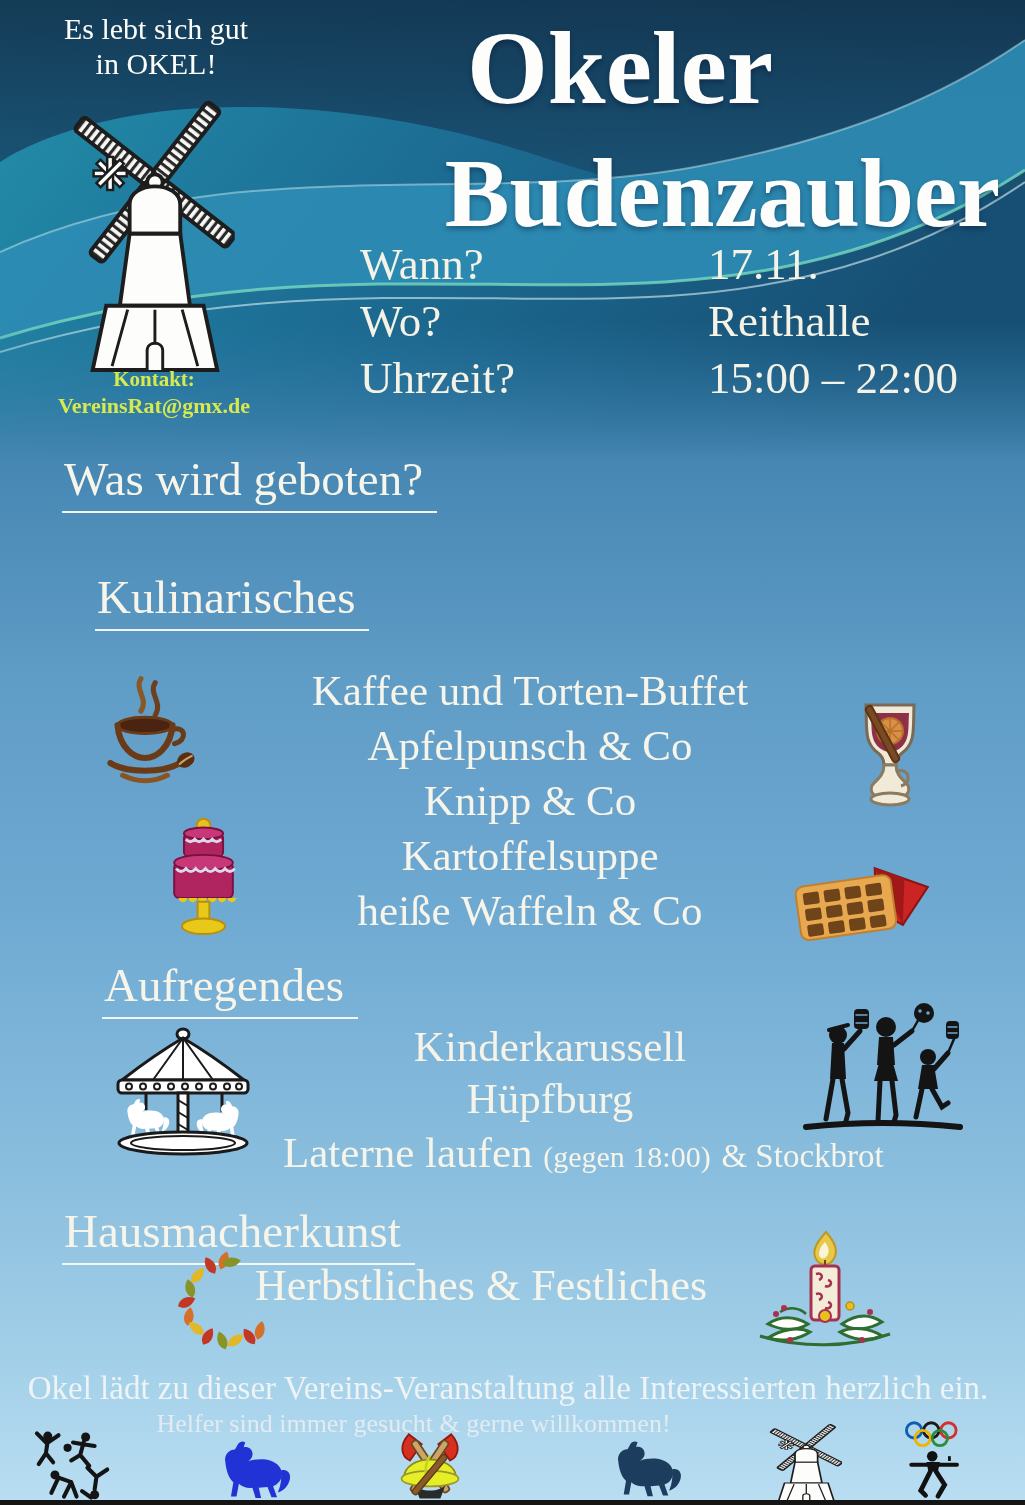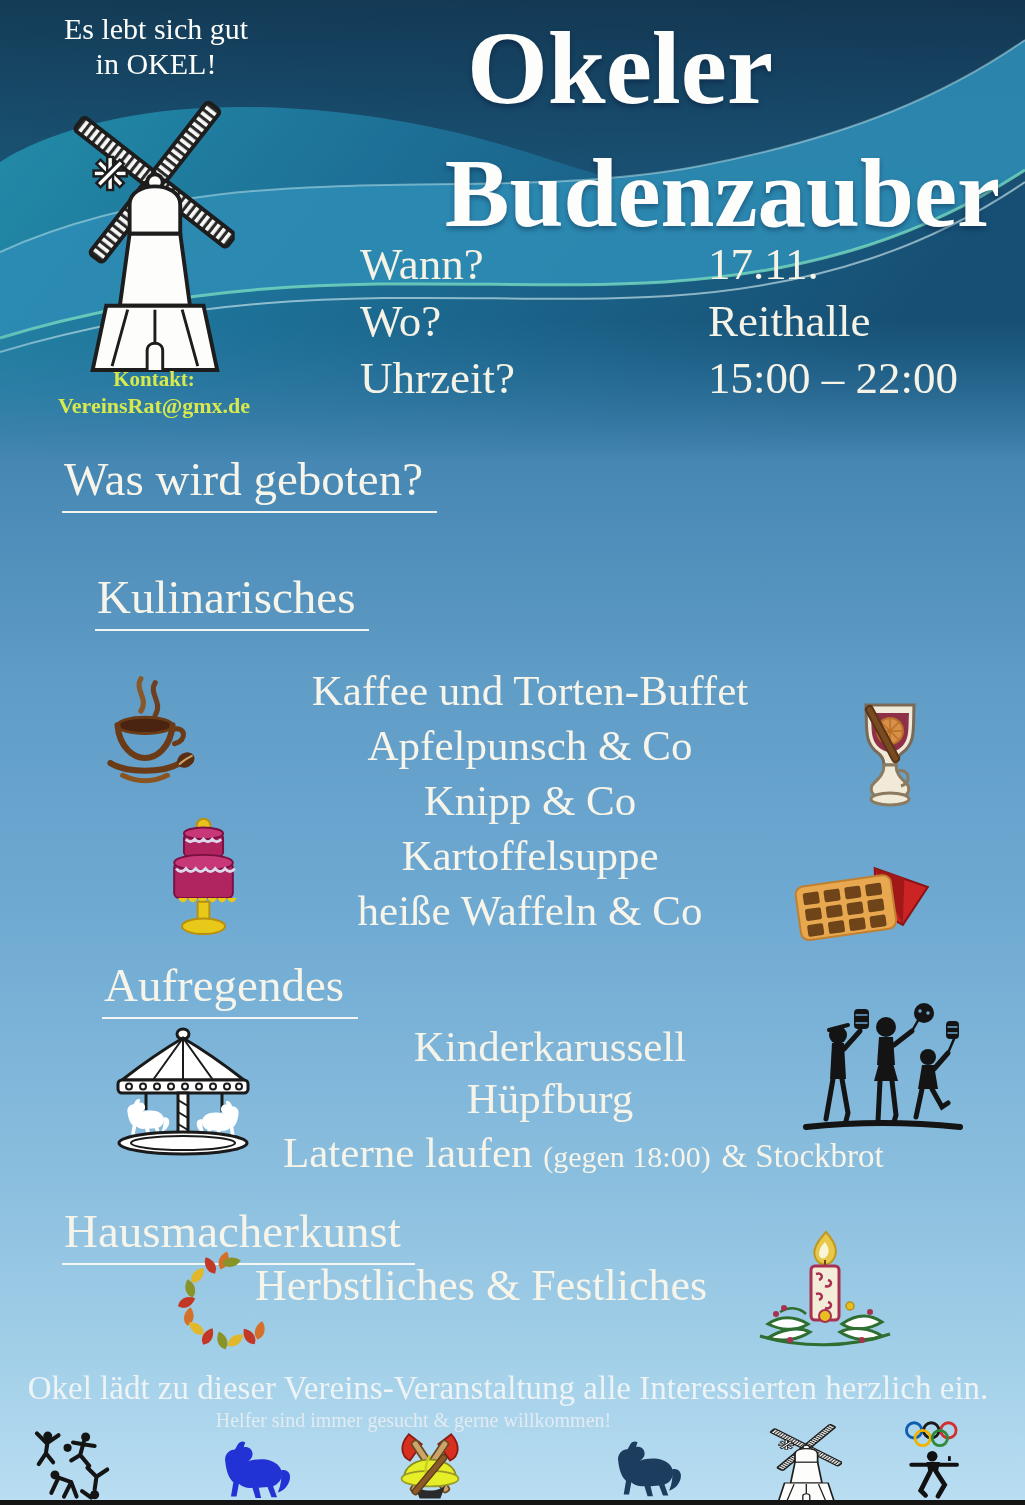--- a/index.html
+++ b/index.html
@@ -28,21 +28,21 @@
   .item{font-size:43px;color:#f6f3e9;}
   .geboten-item{left:253px;top:516px;}
   .kul-items{left:150px;top:663px;width:760px;text-align:center;}
   .kul-items div{height:55px;line-height:55px;font-size:43px;}
   .auf-item1{left:300px;top:1022px;width:500px;text-align:center;}
   .auf-item2{left:300px;top:1074px;width:500px;text-align:center;}
   .laterne{left:283px;top:1128px;font-size:43px;white-space:nowrap;}
   .laterne .small{font-size:30px;} .laterne .mid{font-size:33px;}
   .haus-item{left:255px;top:1260px;font-size:44px;}
   .footer-line1{left:0;top:1370px;width:1016px;text-align:center;font-size:33px;color:#eef3f6;}
-  .footer-line2{left:0;top:1409px;width:827px;text-align:center;font-size:20px;color:#e2ebf1;}
+  .footer-line2{left:0;top:1409px;width:827px;text-align:center;font-size:26px;color:#e2ebf1;}
   .icon{position:absolute;}
   .i-coffee{left:88px;top:672px;width:112px;height:118px;}
   .i-cake{left:162px;top:806px;width:84px;height:132px;}
   .i-punch{left:850px;top:694px;width:80px;height:132px;}
   .i-waffle{left:788px;top:858px;width:152px;height:84px;}
   .i-carousel{left:108px;top:1026px;width:150px;height:132px;}
   .i-children{left:798px;top:998px;width:168px;height:140px;}
   .i-leaves{left:162px;top:1250px;width:112px;height:102px;}
   .i-candle{left:750px;top:1228px;width:150px;height:126px;}
   .i-sports{left:24px;top:1428px;width:98px;height:74px;}

